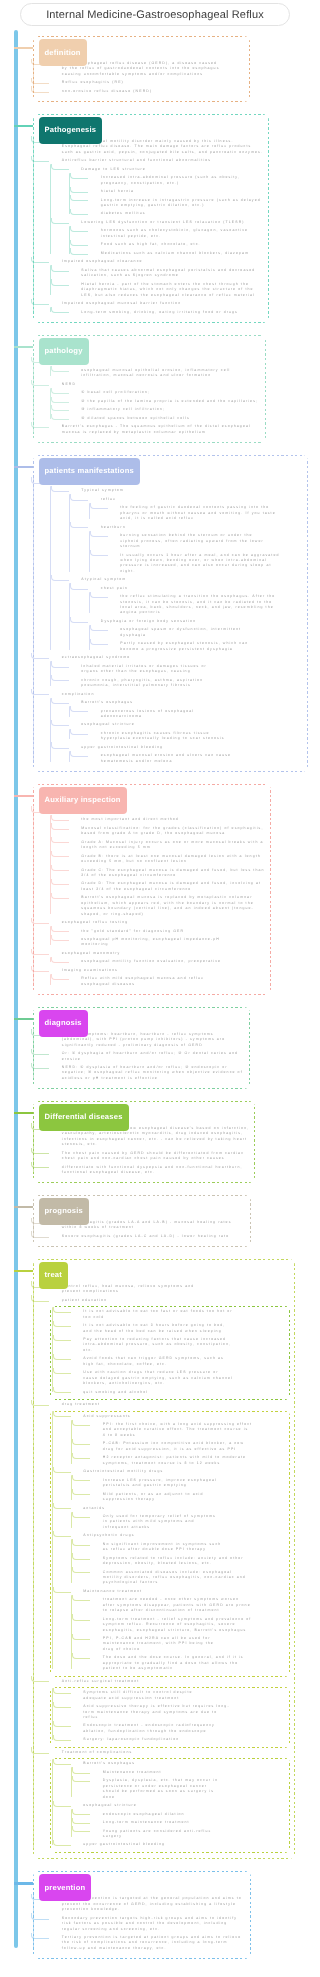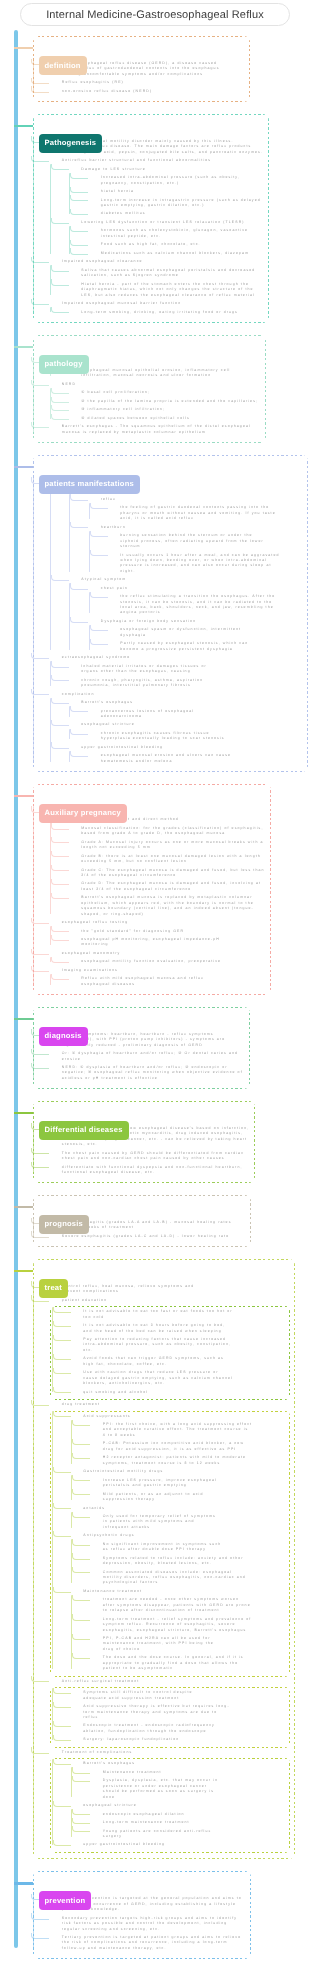--- a/index.html
+++ b/index.html
@@ -13,21 +13,21 @@
 .secwrap{position:relative;margin-bottom:12px}
 .sec{position:relative;margin-left:33px;background:transparent;z-index:2;max-width:275px}
 .sec:after{content:"";position:absolute;inset:0;border-radius:6px;pointer-events:none;
  background-image:
   repeating-linear-gradient(90deg,var(--bc) 0 2.3px,transparent 2.3px 4.6px),
   repeating-linear-gradient(90deg,var(--bc) 0 2.3px,transparent 2.3px 4.6px),
   repeating-linear-gradient(0deg,var(--bc) 0 2.3px,transparent 2.3px 4.6px),
   repeating-linear-gradient(0deg,var(--bc) 0 2.3px,transparent 2.3px 4.6px);
  background-size:100% 1px,100% 1px,1px 100%,1px 100%;
  background-position:0 0,0 100%,0 0,100% 0;background-repeat:no-repeat}
-.hdr{position:absolute;left:5.5px;top:20px;height:19px;display:flex;align-items:center;padding:8px 6px;border-radius:4px;color:#fff;font-weight:bold;font-size:7.6px;line-height:8px;white-space:nowrap;letter-spacing:.2px;z-index:4}
+.hdr{position:absolute;left:5.5px;top:3px;height:27px;display:flex;align-items:center;padding:8px 6px;border-radius:4px;color:#fff;font-weight:bold;font-size:7.6px;line-height:8px;white-space:nowrap;letter-spacing:.2px;z-index:4}
 .stub{position:absolute;height:2.4px;width:19px;left:-19px;top:11px;z-index:0}
 .body{position:relative;padding:25px 5px 4.5px 0px}
 .lvl{position:relative;padding-left:19.5px}
 .body>.lvl{padding-left:16.8px}
 .lvl:before{content:"";position:absolute;left:0;top:-2.4px;bottom:2.5px;width:1.2px;background:var(--ln);border-radius:1px}
 .node{position:relative}
 
 .nrow{position:relative;padding-left:12px;min-height:5.4px;margin-bottom:3.1px}
 .nrow:before{content:"";position:absolute;left:-18.4px;top:-2.4px;width:17px;height:5.2px;border-left:1.2px solid var(--ln);border-bottom:1.2px solid var(--ln);border-bottom-left-radius:4px}
 .ntxt{font-size:3.5px;line-height:5.4px;color:#999;letter-spacing:1.1px;display:block;max-width:var(--w,none)}
@@ -412,21 +412,21 @@
                   </div>
                 </div>
               </div>
             </div>
           </div>
         </div>
       </div>
       <div class="secwrap">
         <div class="sec" id="sec-auxiliary" style="--bc:#f5aaa4;width:238px">
           <div class="stub" style="background:#f8b5b0"></div>
-          <div class="hdr" style="background:#f8b5b0">Auxiliary pregnancy</div>
+          <div class="hdr" style="background:#f8b5b0">Auxiliary inspection</div>
           <div class="body" style="--ln:#fbd8d5">
             <div class="lvl">
               <div class="node">
                 <div class="nrow">
                   <span class="ntxt">endoscopy</span>
                 </div>
                 <div class="kids">
                   <div class="lvl">
                     <div class="node">
                       <div class="nrow">

